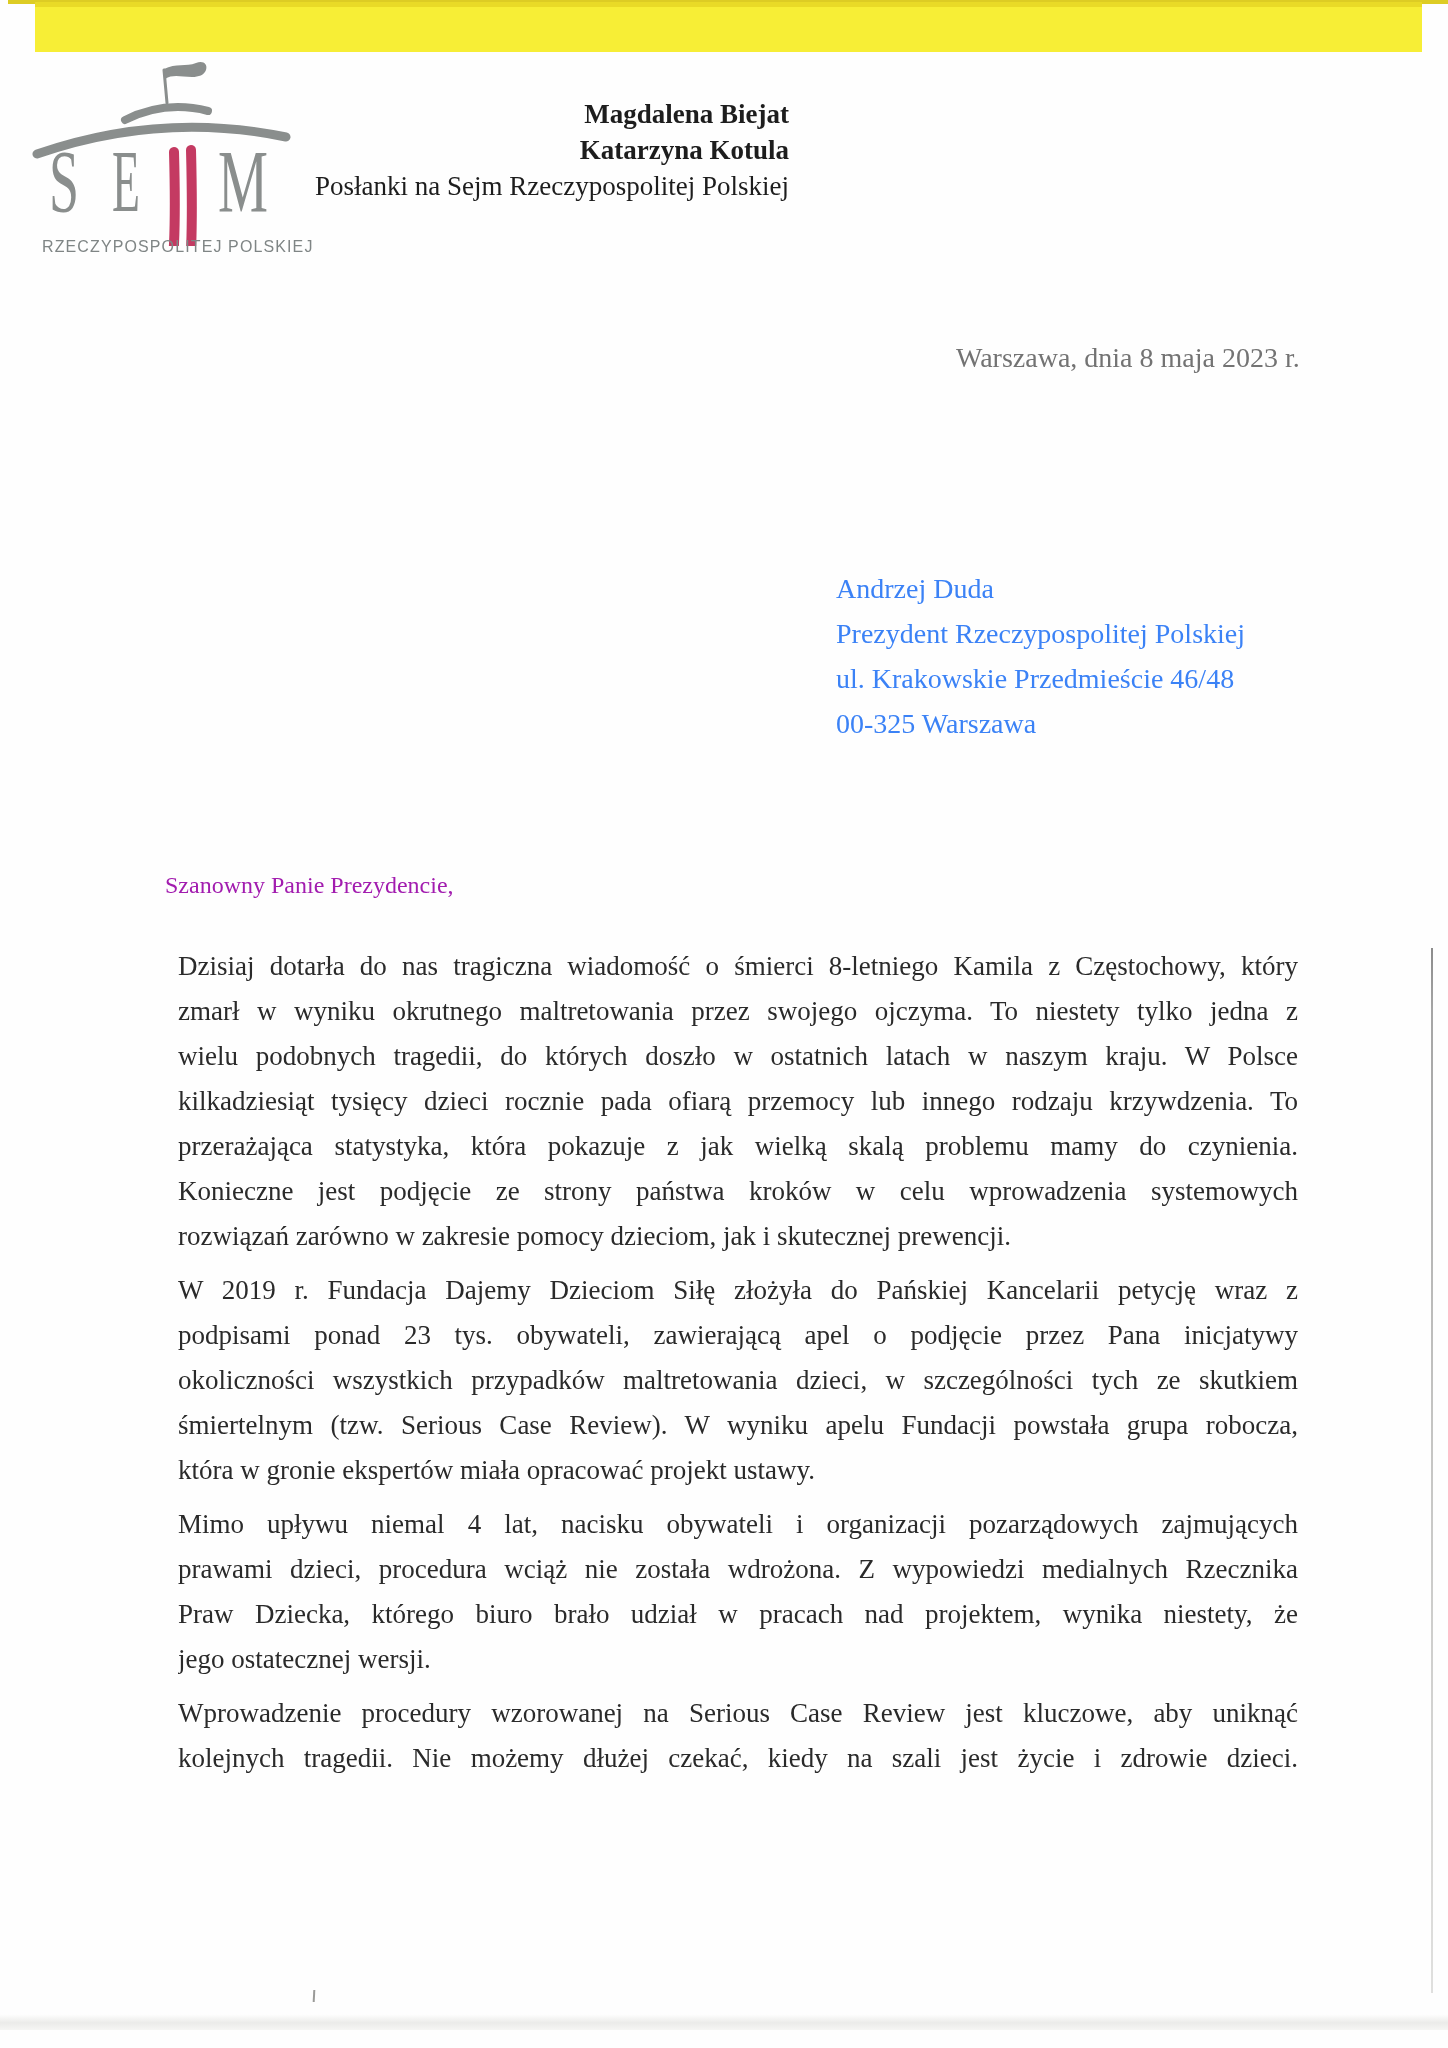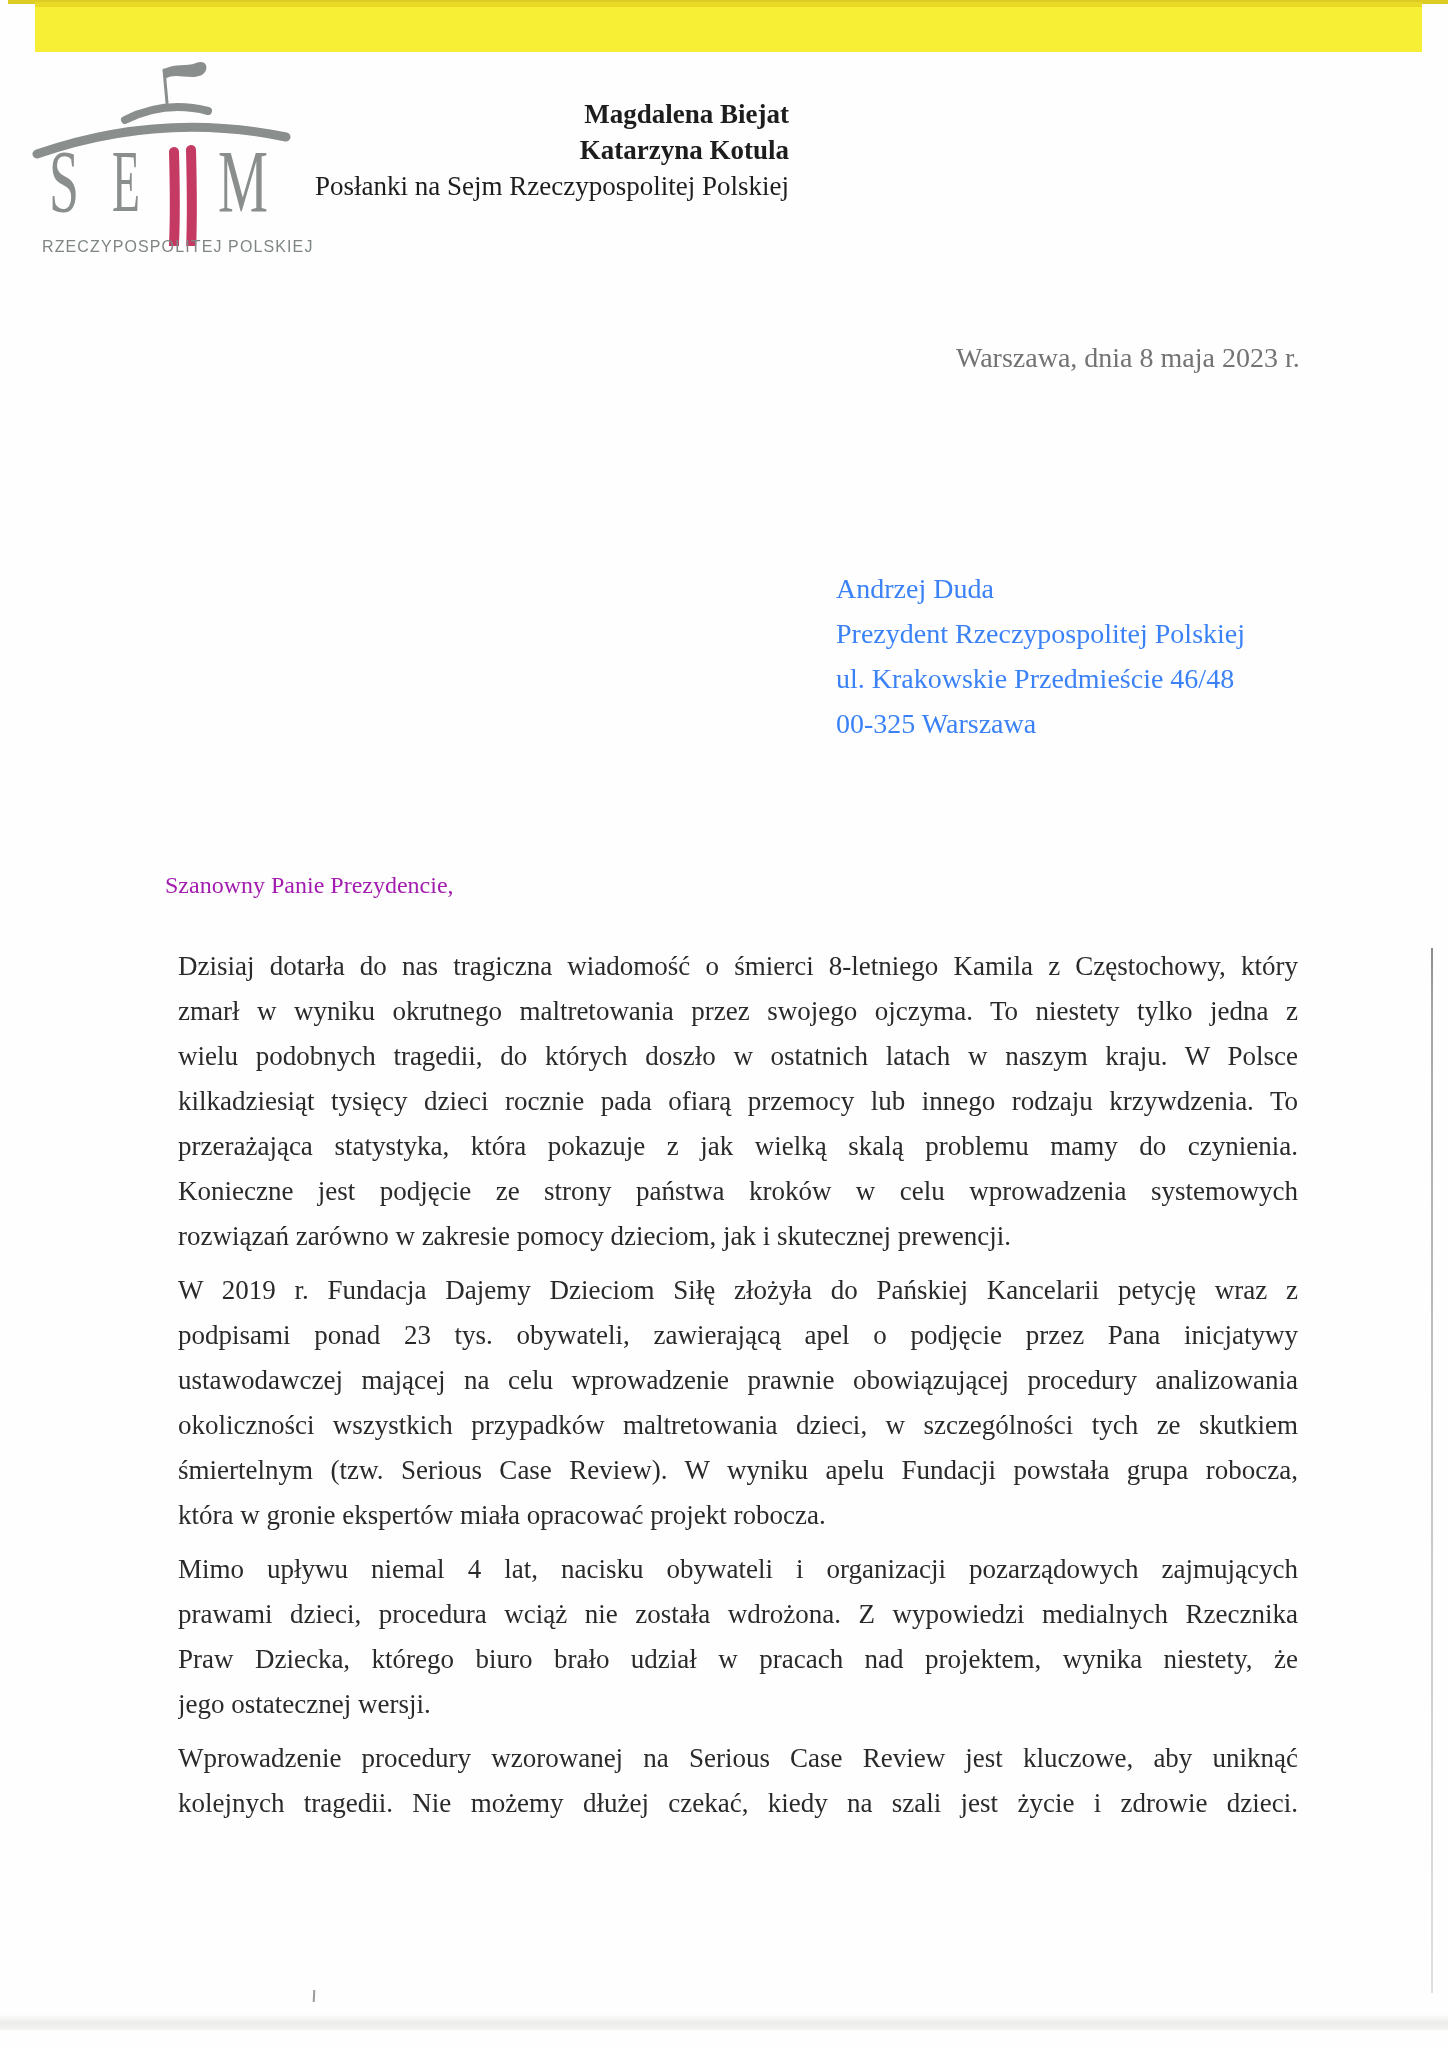--- a/index.html
+++ b/index.html
@@ -132,24 +132,23 @@
       <div class="bline">wielu podobnych tragedii, do których doszło w ostatnich latach w naszym kraju. W Polsce</div>
       <div class="bline">kilkadziesiąt tysięcy dzieci rocznie pada ofiarą przemocy lub innego rodzaju krzywdzenia. To</div>
       <div class="bline">przerażająca statystyka, która pokazuje z jak wielką skalą problemu mamy do czynienia.</div>
       <div class="bline">Konieczne jest podjęcie ze strony państwa kroków w celu wprowadzenia systemowych</div>
       <div class="bline last">rozwiązań zarówno w zakresie pomocy dzieciom, jak i skutecznej prewencji.</div>
     </div>
 
     <div class="para">
       <div class="bline">W 2019 r. Fundacja Dajemy Dzieciom Siłę złożyła do Pańskiej Kancelarii petycję wraz z</div>
       <div class="bline">podpisami ponad 23 tys. obywateli, zawierającą apel o podjęcie przez Pana inicjatywy</div>
-      <div class="bline">ustawodawczej mającej na celu wprowadzenie prawnie obowiązującej procedury analizowania</div>
       <div class="bline">okoliczności wszystkich przypadków maltretowania dzieci, w szczególności tych ze skutkiem</div>
       <div class="bline">śmiertelnym (tzw. Serious Case Review). W wyniku apelu Fundacji powstała grupa robocza,</div>
-      <div class="bline last">która w gronie ekspertów miała opracować projekt robocza.</div>
+      <div class="bline last">która w gronie ekspertów miała opracować projekt ustawy.</div>
     </div>
 
     <div class="para">
       <div class="bline">Mimo upływu niemal 4 lat, nacisku obywateli i organizacji pozarządowych zajmujących</div>
       <div class="bline">prawami dzieci, procedura wciąż nie została wdrożona. Z wypowiedzi medialnych Rzecznika</div>
       <div class="bline">Praw Dziecka, którego biuro brało udział w pracach nad projektem, wynika niestety, że</div>
       <div class="bline last">jego ostatecznej wersji.</div>
     </div>
 
     <div class="para">

